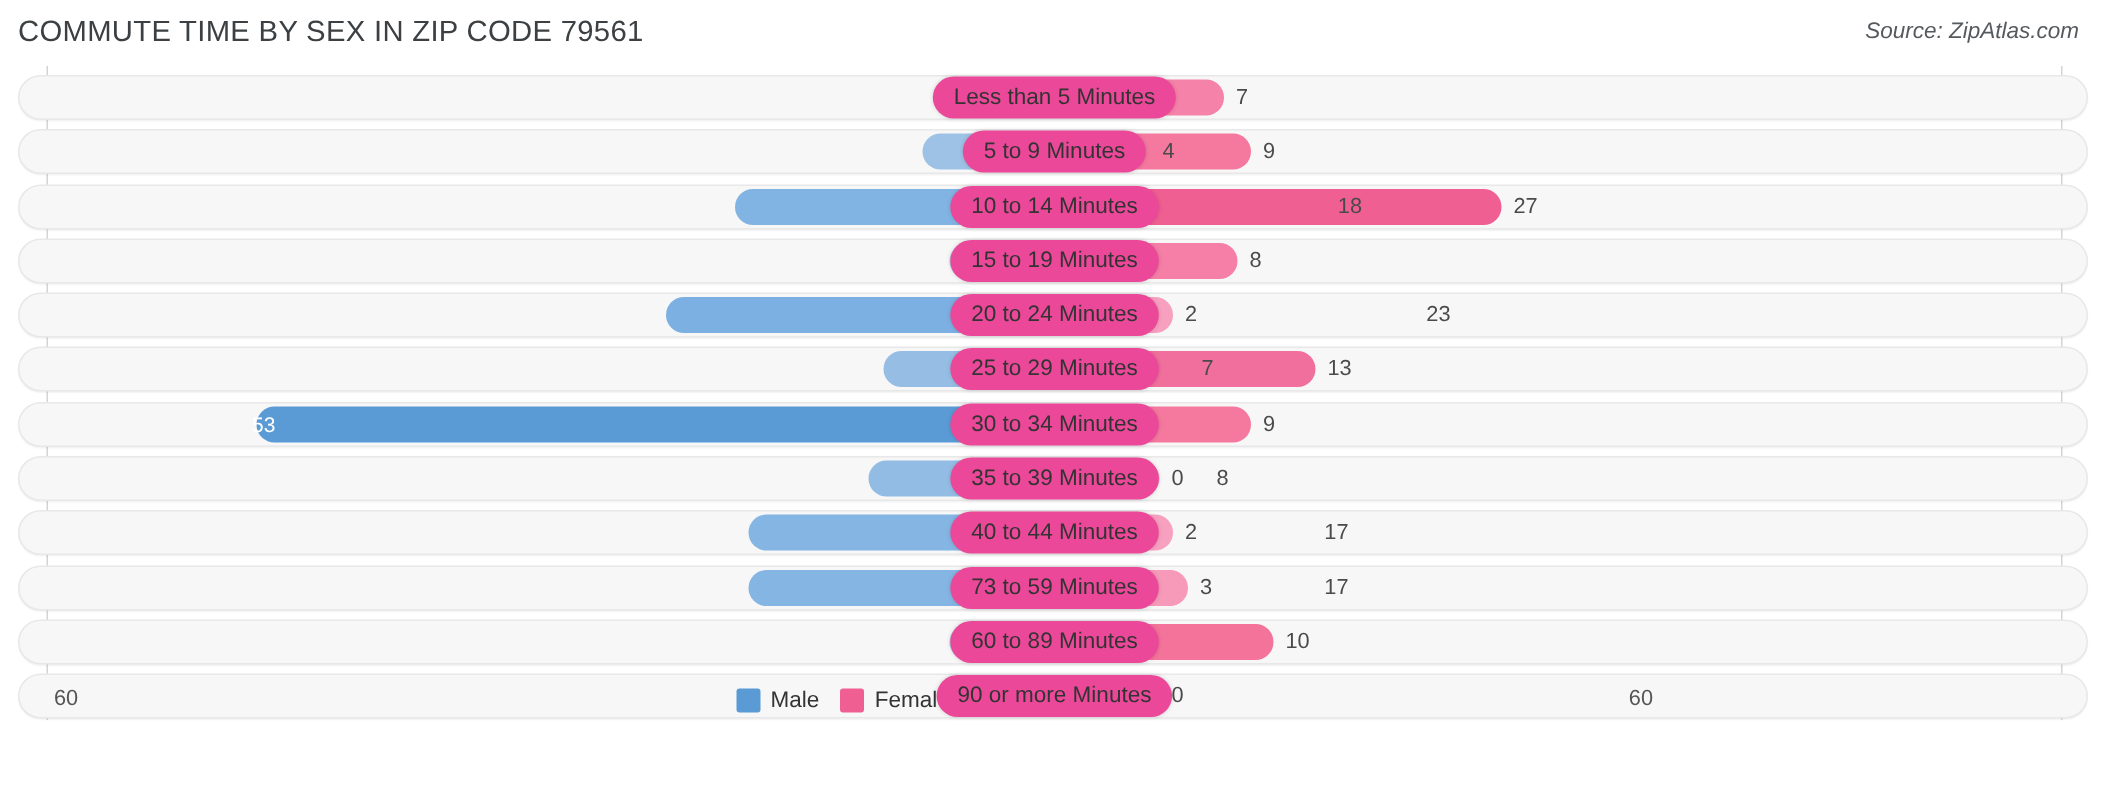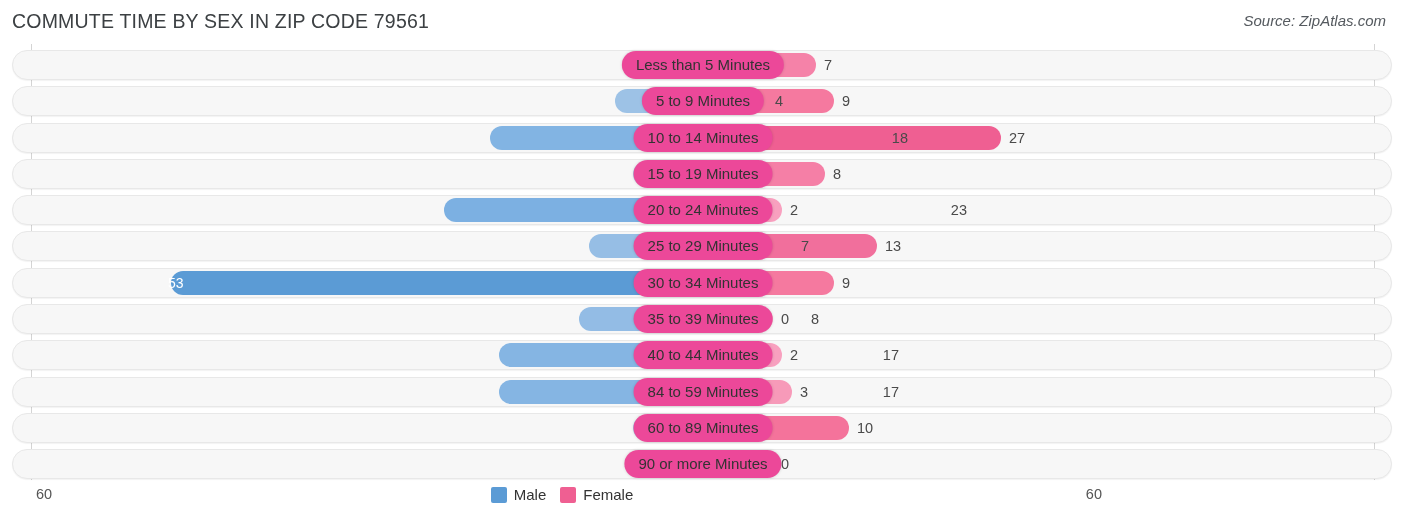--- a/index.html
+++ b/index.html
@@ -139,21 +139,21 @@
     left: 703px;
     top: 0;
     width: 0;
     height: 30px;
   }
 
   
   .footer {
     position: absolute;
     left: 0;
-    top: 480px;
+    top: 452px;
     width: 1124px;
     height: 43px;
   }
   .axis-tick {
     position: absolute;
     top: 6px;
     font-size: 14.5px;
     color: #555;
   }
   .axis-tick.left  { left: 36px; }
@@ -287,21 +287,21 @@
           <div class="pill">40 to 44 Minutes</div>
         </div>
       </div>
       <div class="row">
         <div class="track"></div>
         <div class="bar male" style="width: 204px; background: rgb(133, 181, 227);"></div>
         <div class="bar female" style="width: 89px; background: rgb(247, 154, 185);"></div>
         <div class="val male-out" style="right: 507px;">17</div>
         <div class="val female-out" style="left: 800px;">3</div>
         <div class="pill-wrap">
-          <div class="pill">84 to 59 Minutes</div>
+          <div class="pill">73 to 59 Minutes</div>
         </div>
       </div>
       <div class="row">
         <div class="track"></div>
         <div class="bar male" style="width: 70px; background: rgb(168, 200, 232);"></div>
         <div class="bar female" style="width: 146px; background: rgb(244, 115, 155);"></div>
         <div class="val male-out" style="right: 641px;">2</div>
         <div class="val female-out" style="left: 857px;">10</div>
         <div class="pill-wrap">
           <div class="pill">60 to 89 Minutes</div>

